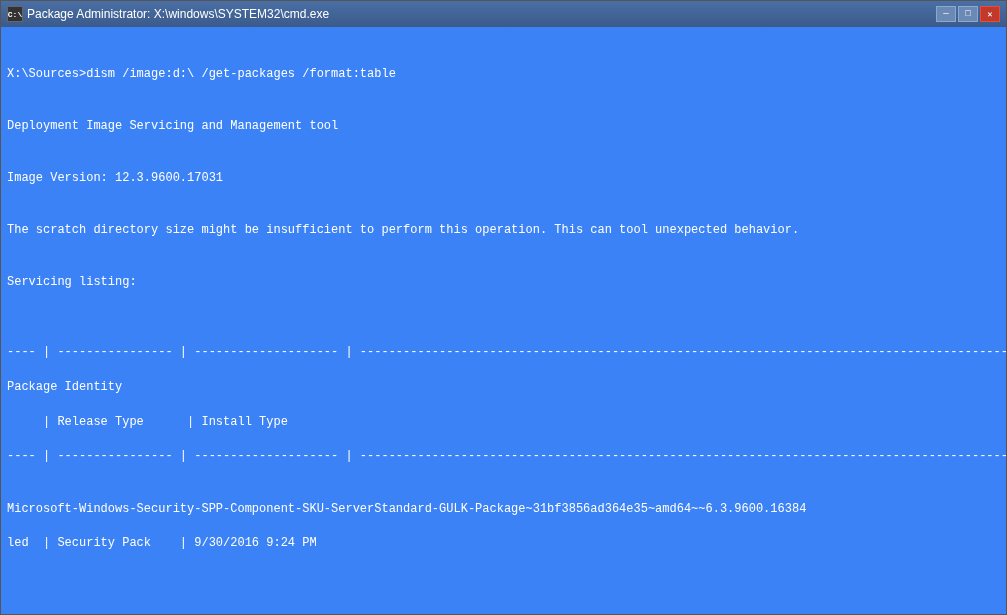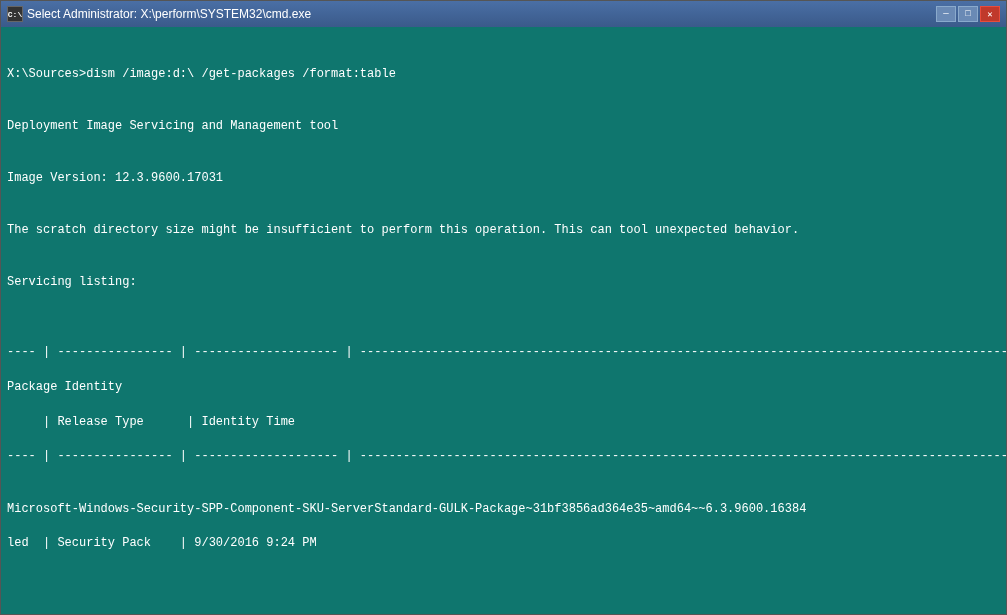--- a/index.html
+++ b/index.html
@@ -73,21 +73,21 @@
       font-size: 9px;
       color: white;
     }
 
     .tb-btn.close {
       background: #c0392b;
       border-color: #e74c3c;
     }
 
     .console-body {
-      background: #0f766e;
+      background: #3b82f6;
       color: #c0c0c0;
       flex: 1;
       overflow: hidden;
       padding: 4px 6px;
       font-family: 'Courier New', Courier, monospace;
       font-size: 12px;
       line-height: 1.45;
       white-space: pre;
     }
 
@@ -106,21 +106,21 @@
   </style>
 </head>
 <body>
 
 <div class="window">
   <div class="title-bar">
     <div class="title-bar-left">
       <div class="title-bar-icon">
         <span style="font-size:8px;color:#fff;font-weight:bold;">C:\</span>
       </div>
-      <span class="title-bar-text">Select Administrator: X:\perform\SYSTEM32\cmd.exe</span>
+      <span class="title-bar-text">Package Administrator: X:\windows\SYSTEM32\cmd.exe</span>
     </div>
     <div class="title-bar-controls">
       <div class="tb-btn">—</div>
       <div class="tb-btn">□</div>
       <div class="tb-btn close">✕</div>
     </div>
   </div>
 
   <div class="console-body" id="console-output">
   <span class="console-line white">X:\Sources&gt;dism /image:d:\ /get-packages /format:table</span>
@@ -129,21 +129,21 @@
 <span class="console-line gray"></span>
 <span class="console-line white">Image Version: 12.3.9600.17031</span>
 <span class="console-line gray"></span>
 <span class="console-line white">The scratch directory size might be insufficient to perform this operation. This can tool unexpected behavior.</span>
 <span class="console-line gray"></span>
 <span class="console-line white">Servicing listing:</span>
 <span class="console-line gray"></span>
 <span class="console-line gray"></span>
 <span class="console-line white">---- | ---------------- | -------------------- | ----------------------------------------------------------------------------------------------------------------------------------------------------- | ------</span>
 <span class="console-line white">Package Identity                                                                                                                                               | State</span>
-<span class="console-line white">     | Release Type      | Identity Time</span>
+<span class="console-line white">     | Release Type      | Install Type</span>
 <span class="console-line white">---- | ---------------- | -------------------- | ----------------------------------------------------------------------------------------------------------------------------------------------------- | ------</span>
 <span class="console-line gray"></span>
 <span class="console-line white">Microsoft-Windows-Security-SPP-Component-SKU-ServerStandard-GULK-Package~31bf3856ad364e35~amd64~~6.3.9600.16384                                               | Instal</span>
 <span class="console-line white">led  | Security Pack    | 9/30/2016 9:24 PM</span>
 
 
 
 
 
 

